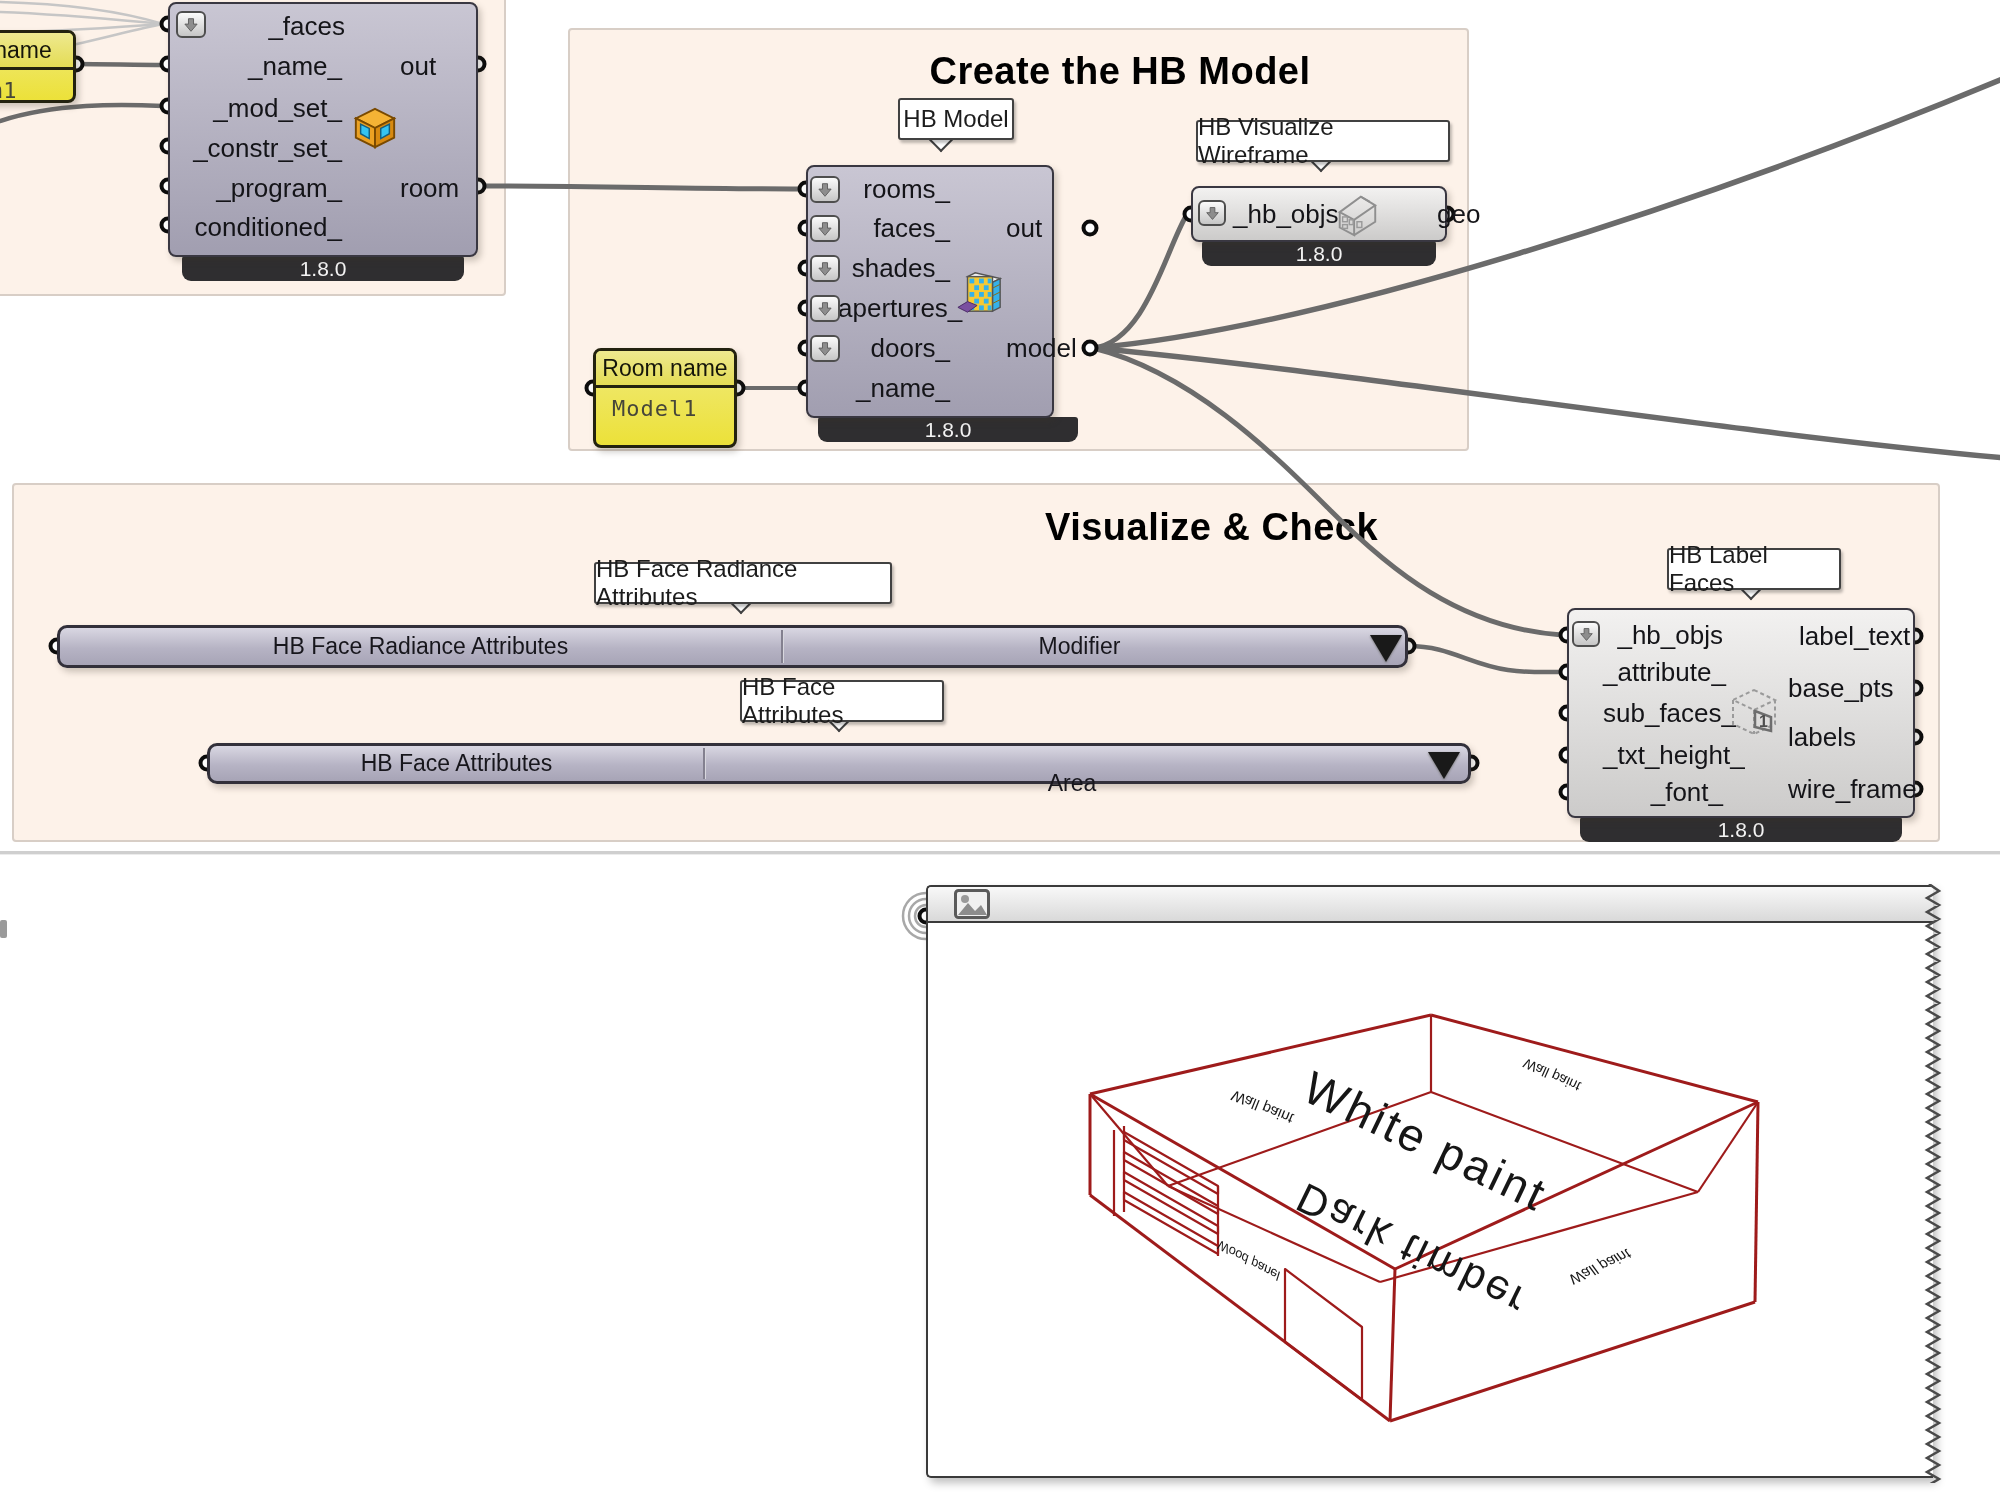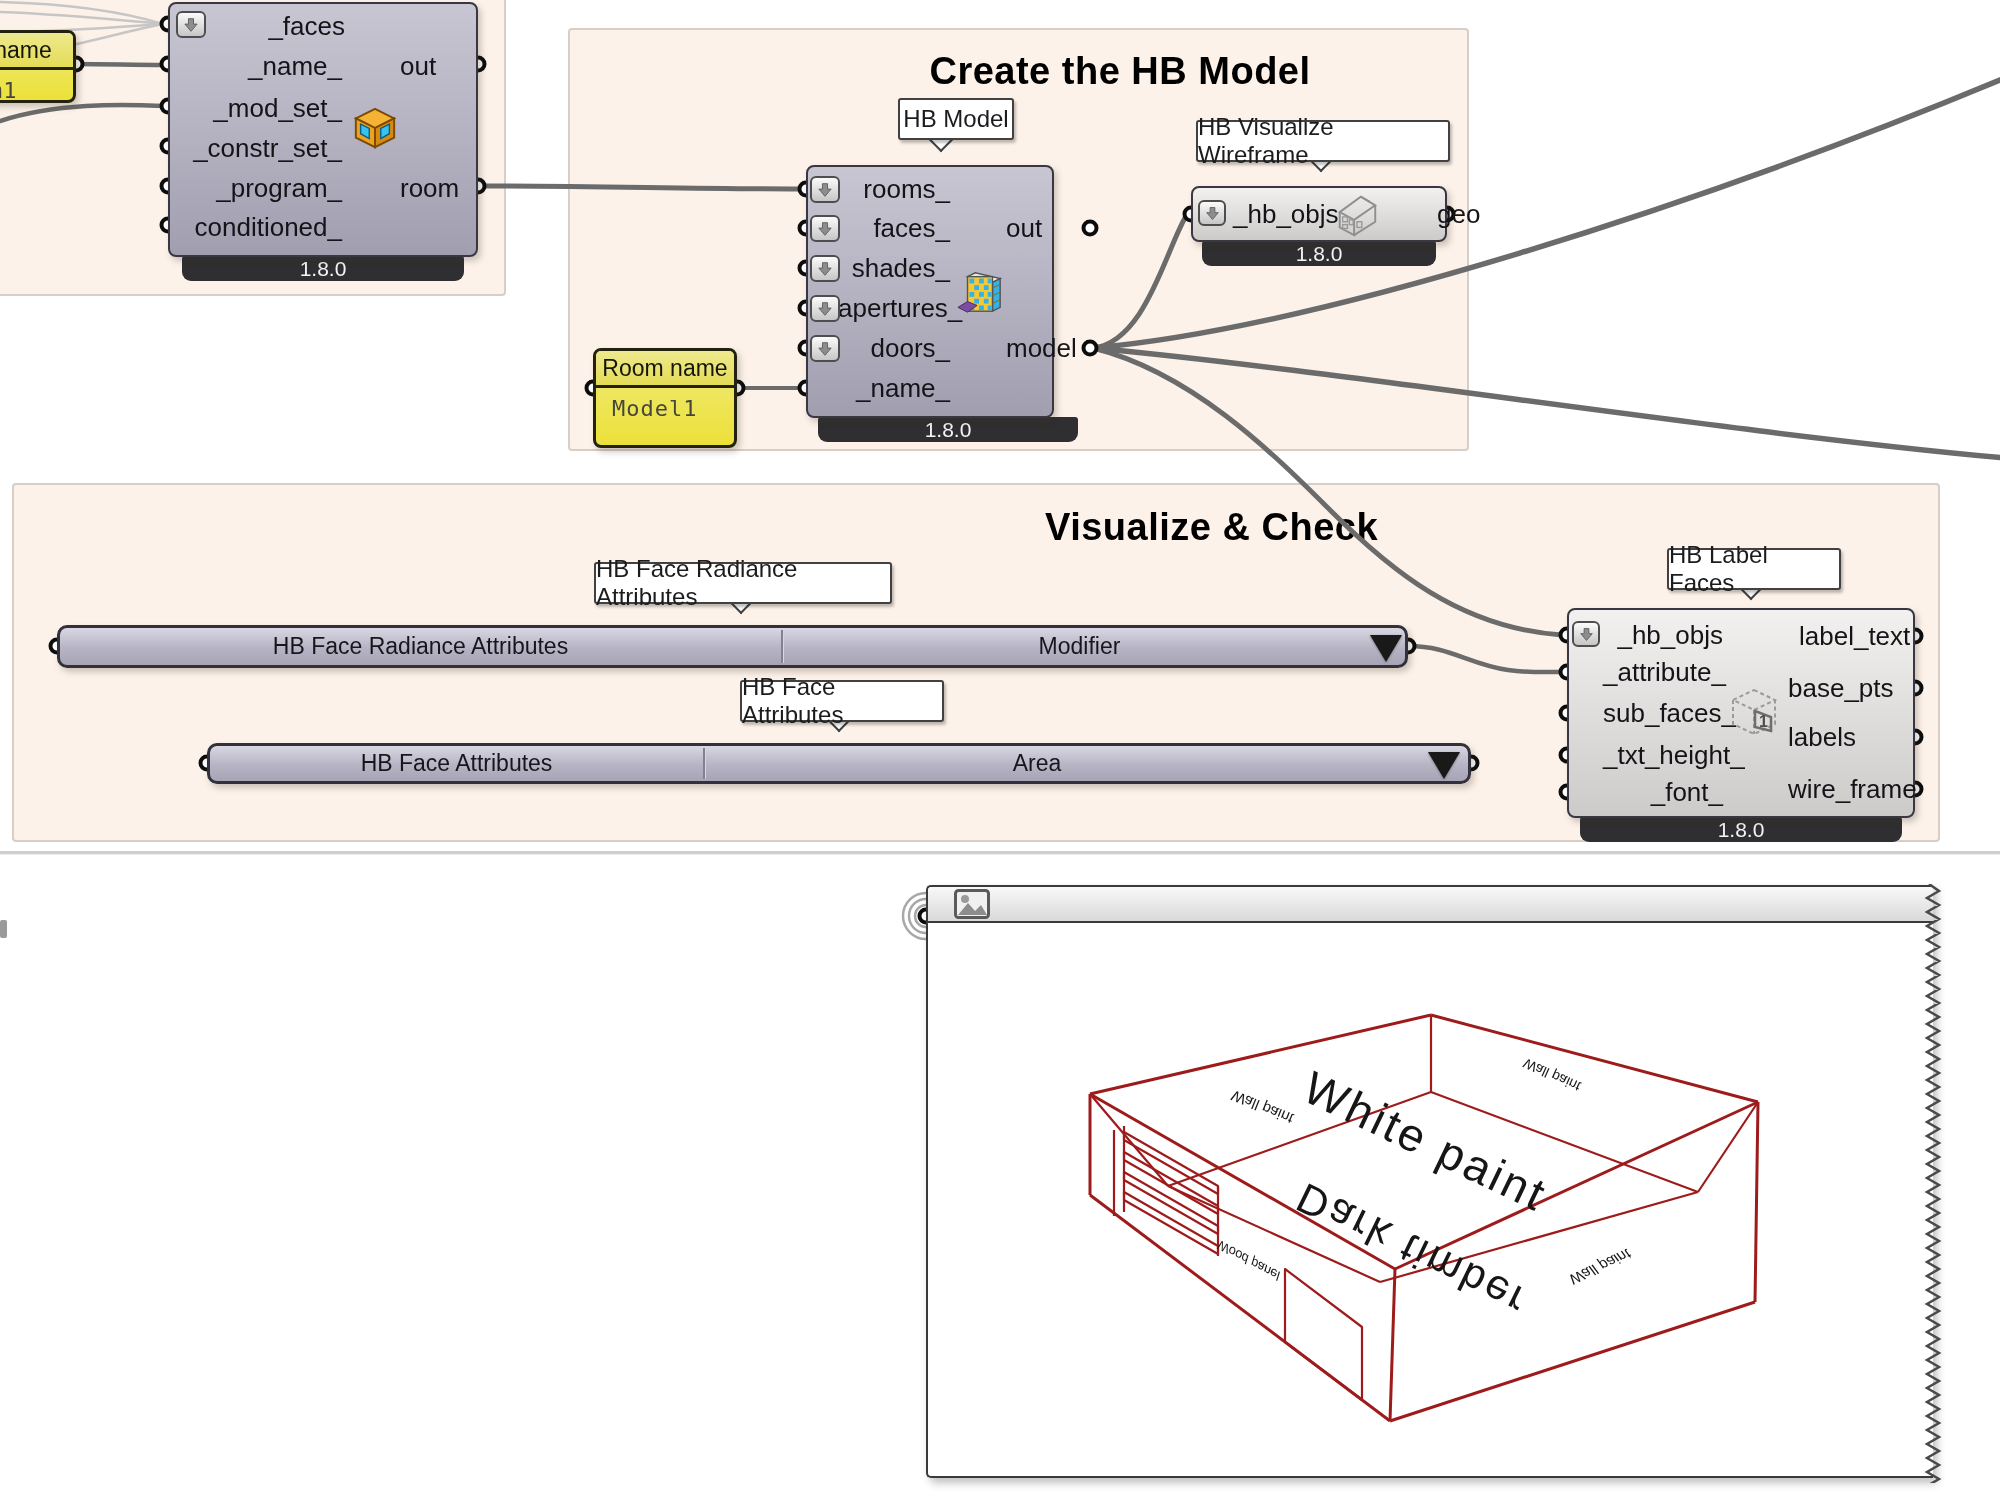--- a/index.html
+++ b/index.html
@@ -300,21 +300,21 @@
 
 <div class="vlist" style="left:57px;top:625px;width:1351px;height:43px;">
   <div class="vseg" style="left:0;width:721px;">HB Face Radiance Attributes</div>
   <div class="vdiv" style="left:721px;"></div>
   <div class="vseg" style="left:727px;width:585px;">Modifier</div>
   <div class="vtri" style="left:1310px;top:7px;"></div>
 </div>
 <div class="vlist" style="left:207px;top:743px;width:1264px;height:41px;">
   <div class="vseg" style="left:0;width:493px;">HB Face Attributes</div>
   <div class="vdiv" style="left:493px;"></div>
-  <div class="vseg" style="left:467px;width:720px;">Area</div>
+  <div class="vseg" style="left:502px;width:720px;margin-top:20px;">Area</div>
   <div class="vtri" style="left:1218px;top:6px;"></div>
 </div>
 
 <div class="tagptr" style="left:931px;top:128px;"></div>
 <div class="tag" style="left:898px;top:98px;width:112px;height:38px;">HB Model</div>
 
 <div class="tagptr" style="left:1311px;top:148px;"></div>
 <div class="tag" style="left:1196px;top:120px;width:250px;height:38px;">HB Visualize Wireframe</div>
 
 <div class="tagptr" style="left:731px;top:590px;"></div>

